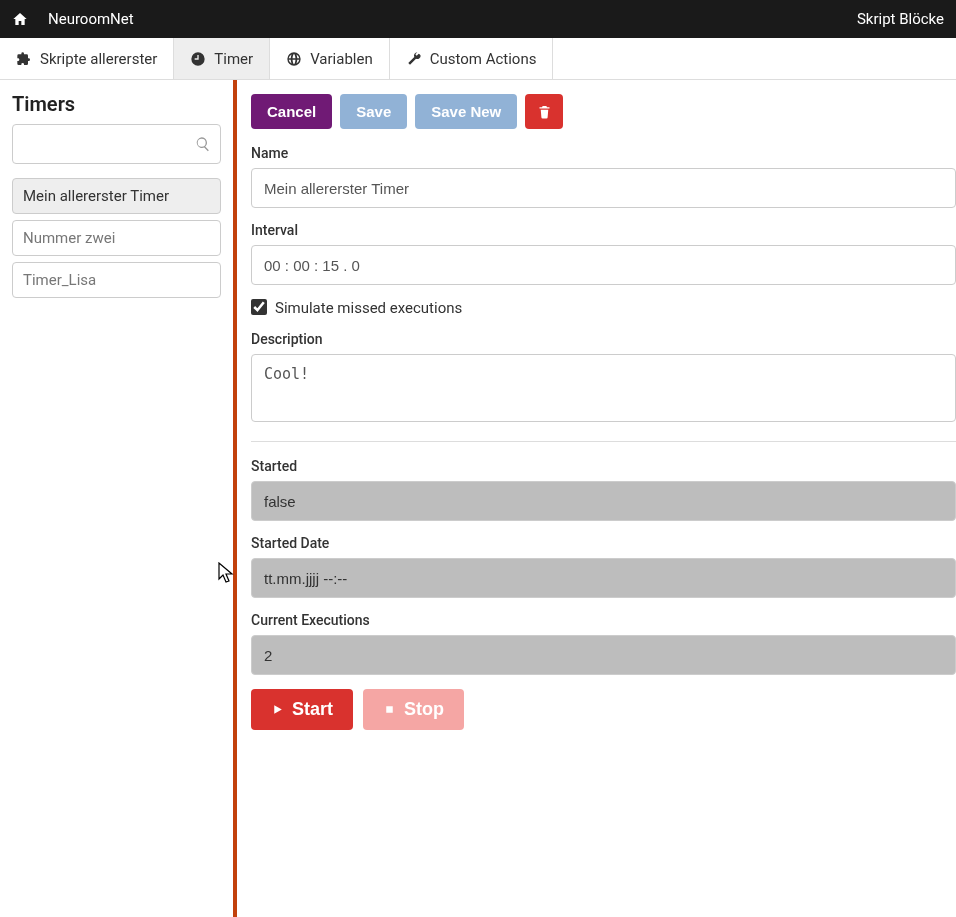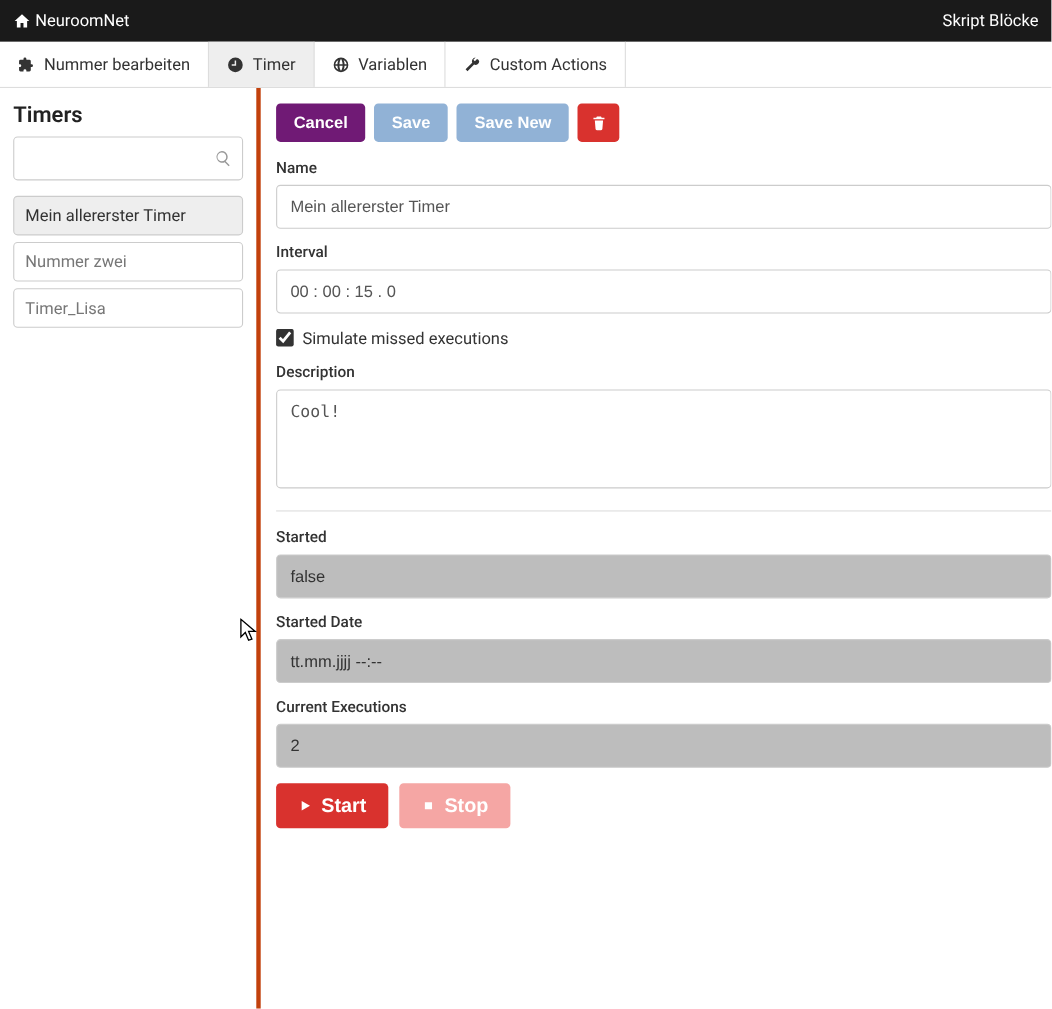--- a/index.html
+++ b/index.html
@@ -16,21 +16,21 @@
   
   .topbar {
     height: 38px;
     background: #1a1a1a;
     color: #fff;
     display: flex;
     align-items: center;
     justify-content: space-between;
     padding: 0 12px;
   }
-  .brand { display: flex; align-items: center; gap: 4px; font-size: 15px; }
+  .brand { display: flex; align-items: center; gap: 20px; font-size: 15px; }
   .brand svg { width: 16px; height: 16px; fill: #fff; }
   .topbar-right { font-size: 15px; }
 
   
   .tabs {
     display: flex;
     border-bottom: 1px solid #ddd;
     height: 42px;
     background: #fff;
   }
@@ -150,21 +150,21 @@
     padding: 8px 12px;
     font-size: 15px;
     color: #555;
     background: #fff;
   }
   .form-control[readonly], .form-control.readonly {
     background: #bdbdbd;
     color: #333;
   }
   textarea.form-control {
-    height: 90px;
+    height: 68px;
     resize: none;
     padding-top: 10px;
   }
   .checkbox-row {
     display: flex;
     align-items: flex-start;
     gap: 8px;
     margin-bottom: 14px;
   }
   .checkbox-row input[type="checkbox"] {
@@ -221,21 +221,21 @@
     <span>NeuroomNet</span>
   </div>
   <div class="topbar-right">Skript Blöcke</div>
 </div>
 
 <div class="tabs">
   <div class="tab">
     <svg viewBox="0 0 24 24">
         <path d="M10 2a2 2 0 012 2v1h4a2 2 0 012 2v4h1a2 2 0 010 4h-1v4a2 2 0 01-2 2h-4v-1a2 2 0 00-4 0v1H4a2 2 0 01-2-2v-4h1a2 2 0 000-4H2V7a2 2 0 012-2h4V4a2 2 0 012-2z"></path>
       </svg>
-    <span>Nummer bearbeiten</span>
+    <span>Skripte allererster</span>
   </div>
   <div class="tab active">
     <svg viewBox="0 0 24 24">
         <path d="M12 2a10 10 0 100 20 10 10 0 000-20zm1 11H7v-2h4V6h2v7z"></path>
       </svg>
     <span>Timer</span>
   </div>
   <div class="tab">
     <svg viewBox="0 0 24 24">
         <path d="M12 2a10 10 0 100 20 10 10 0 000-20zm7.9 9h-3a16 16 0 00-1.3-5.6A8 8 0 0119.9 11zM12 4c.9 1.2 2 3.6 2.2 7H9.8C10 7.6 11.1 5.2 12 4zM8.4 5.4A16 16 0 007.1 11h-3a8 8 0 014.3-5.6zM4.1 13h3a16 16 0 001.3 5.6A8 8 0 014.1 13zM12 20c-.9-1.2-2-3.6-2.2-7h4.4c-.2 3.4-1.3 5.8-2.2 7zm3.6-1.4A16 16 0 0016.9 13h3a8 8 0 01-4.3 5.6z"></path>

